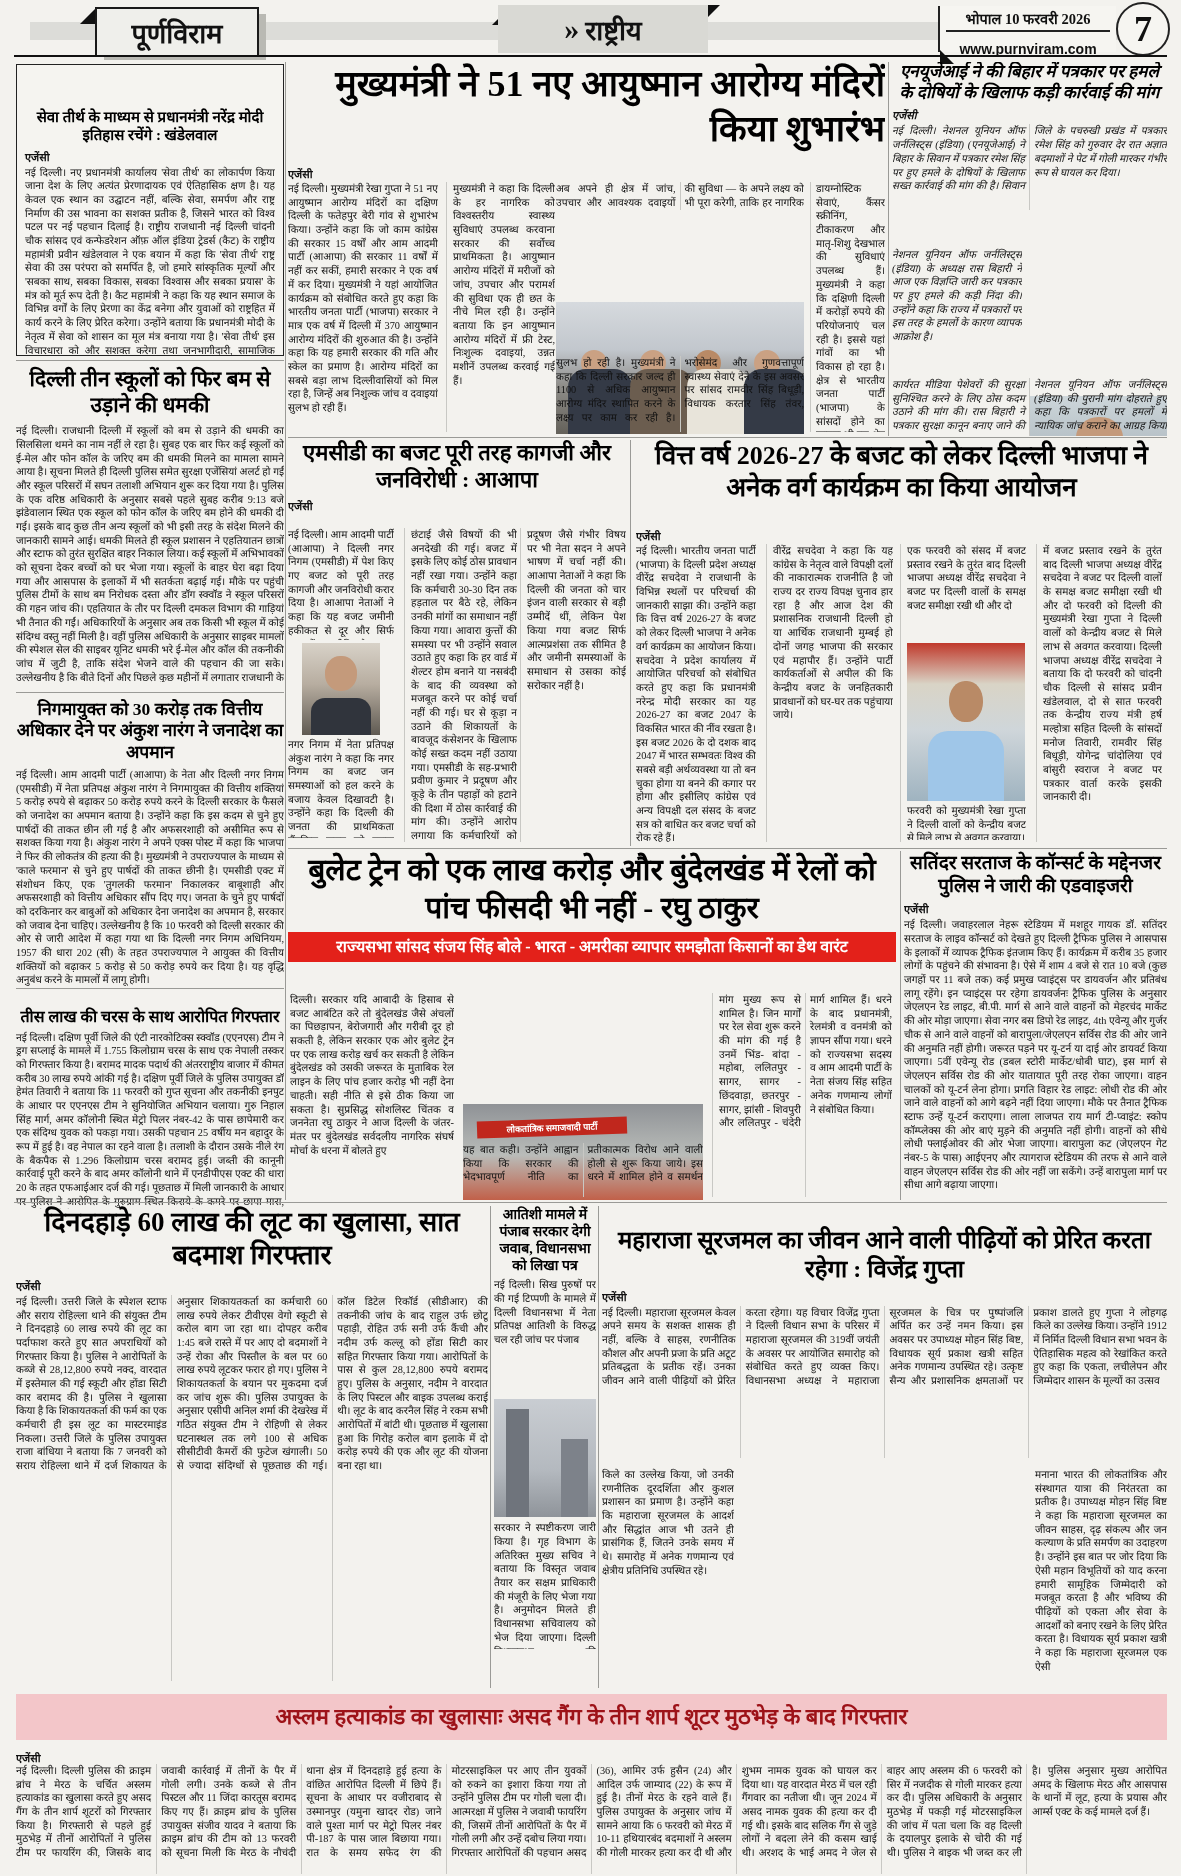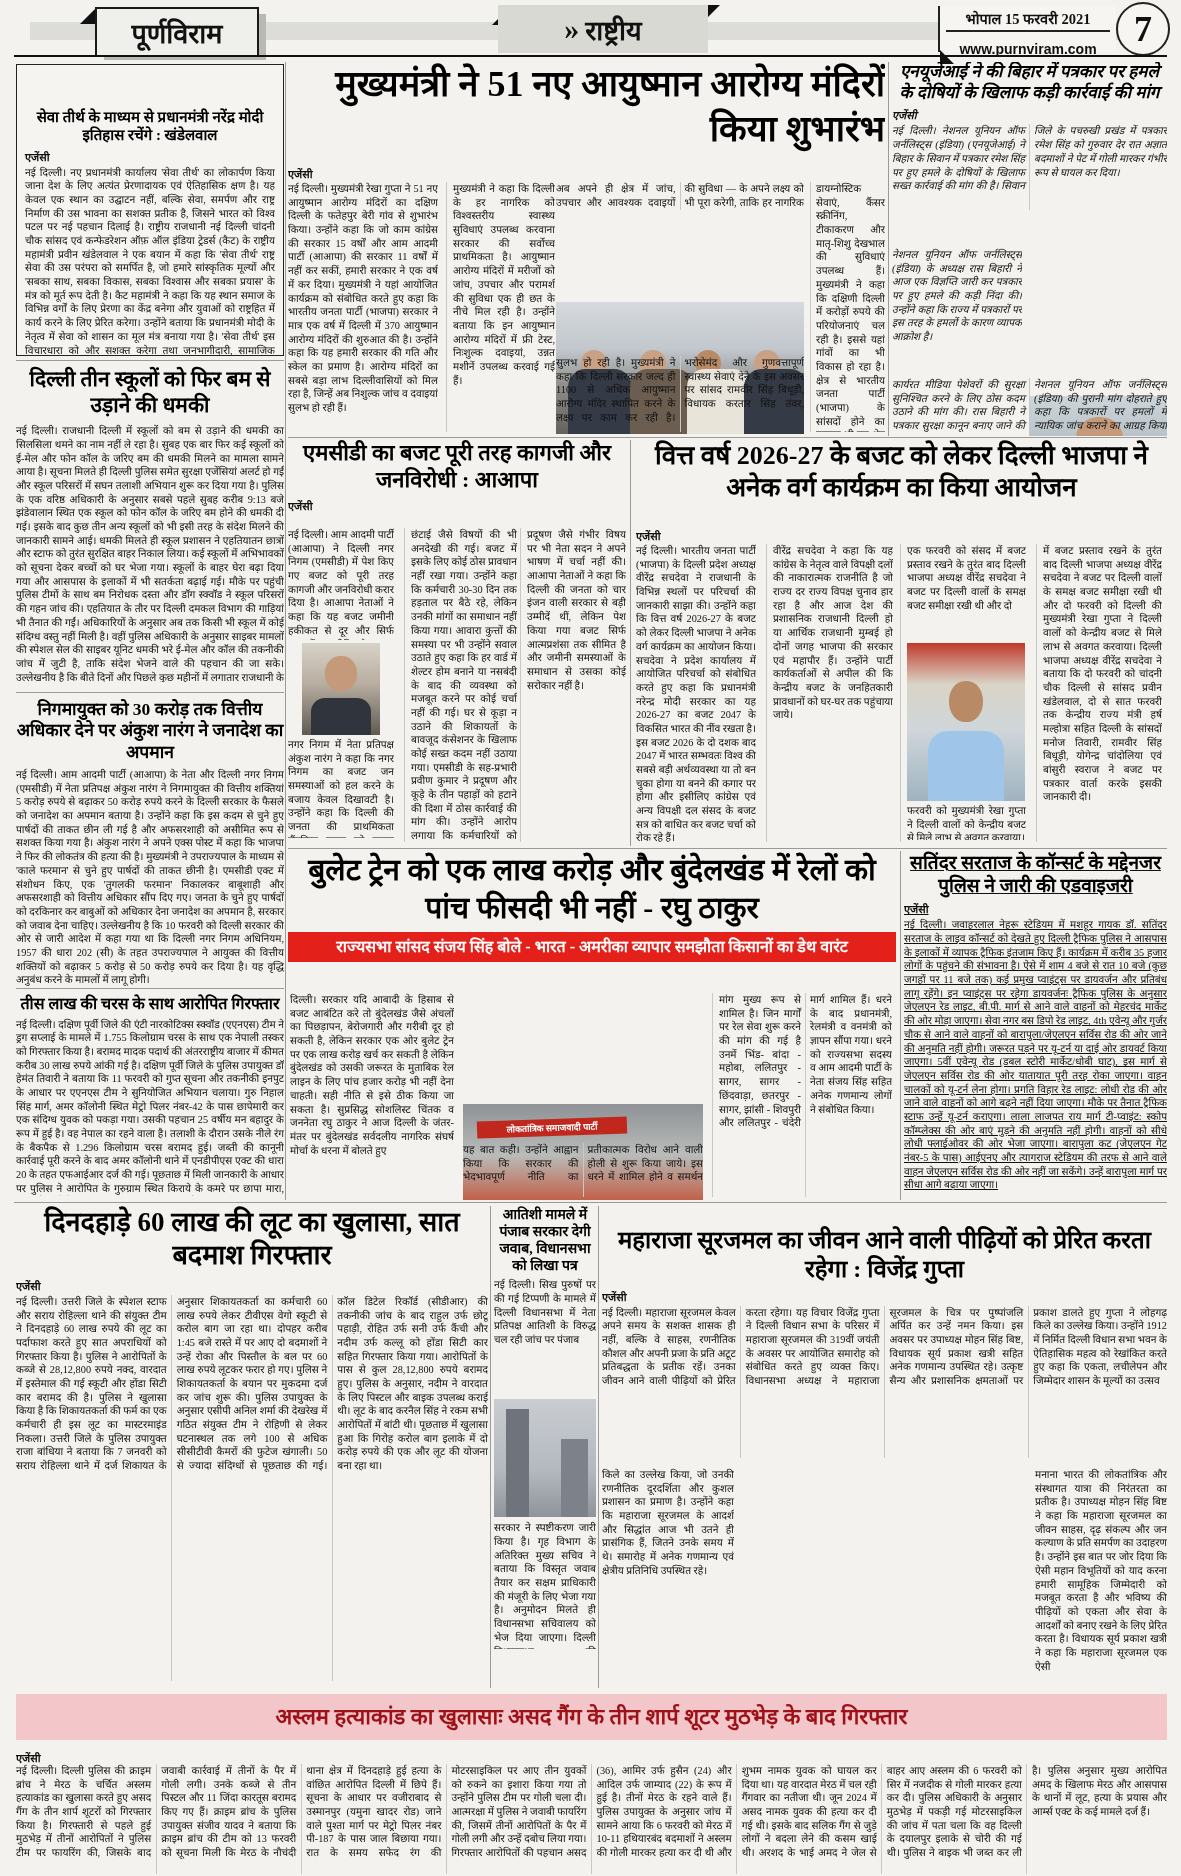--- a/index.html
+++ b/index.html
@@ -71,21 +71,21 @@
   <div class="abs logo-box">
     <span>पूर्णविराम</span>
   </div>
   <div class="abs tri tri-b"></div>
   <div class="abs tri tri-c"></div>
   <div class="abs center-box">
     <span class="arrows">»</span>
     <span class="section-title">राष्ट्रीय</span>
   </div>
   <div class="abs date-box">
-    <div class="date-line">भोपाल 15 फरवरी 2021</div>
+    <div class="date-line">भोपाल 10 फरवरी 2026</div>
     <div class="site-line">www.purnviram.com</div>
   </div>
   <div class="abs tri tri-d"></div>
   <div class="abs page-circle">
     <span>7</span>
   </div>
   <div class="abs mh-rule"></div>
 
   <div class="art boxed" style="left:16px;top:64px;width:268px;height:292px;">
     <div class="hl" style="font-size:15px;margin-top:37px;">सेवा तीर्थ के माध्यम से प्रधानमंत्री नरेंद्र मोदी इतिहास रचेंगे : खंडेलवाल</div>
@@ -96,21 +96,21 @@
   <div class="art" style="left:16px;top:360px;width:268px;height:328px;border-top:1px solid #9a9a96;padding-top:6px;">
     <div class="hl" style="font-size:21px;">दिल्ली तीन स्कूलों को फिर बम से उड़ाने की धमकी</div>
     <div class="bodytxt" style="height:258px;margin-top:6px;">नई दिल्ली। राजधानी दिल्ली में स्कूलों को बम से उड़ाने की धमकी का सिलसिला थमने का नाम नहीं ले रहा है। सुबह एक बार फिर कई स्कूलों को ई-मेल और फोन कॉल के जरिए बम की धमकी मिलने का मामला सामने आया है। सूचना मिलते ही दिल्ली पुलिस समेत सुरक्षा एजेंसियां अलर्ट हो गईं और स्कूल परिसरों में सघन तलाशी अभियान शुरू कर दिया गया है। पुलिस के एक वरिष्ठ अधिकारी के अनुसार सबसे पहले सुबह करीब 9:13 बजे झंडेवालान स्थित एक स्कूल को फोन कॉल के जरिए बम होने की धमकी दी गई। इसके बाद कुछ तीन अन्य स्कूलों को भी इसी तरह के संदेश मिलने की जानकारी सामने आई। धमकी मिलते ही स्कूल प्रशासन ने एहतियातन छात्रों और स्टाफ को तुरंत सुरक्षित बाहर निकाल लिया। कई स्कूलों में अभिभावकों को सूचना देकर बच्चों को घर भेजा गया। स्कूलों के बाहर घेरा बढ़ा दिया गया और आसपास के इलाकों में भी सतर्कता बढ़ाई गई। मौके पर पहुंची पुलिस टीमों के साथ बम निरोधक दस्ता और डॉग स्क्वॉड ने स्कूल परिसरों की गहन जांच की। एहतियात के तौर पर दिल्ली दमकल विभाग की गाड़ियां भी तैनात की गईं। अधिकारियों के अनुसार अब तक किसी भी स्कूल में कोई संदिग्ध वस्तु नहीं मिली है। वहीं पुलिस अधिकारी के अनुसार साइबर मामलों की स्पेशल सेल की साइबर यूनिट धमकी भरे ई-मेल और कॉल की तकनीकी जांच में जुटी है, ताकि संदेश भेजने वाले की पहचान की जा सके। उल्लेखनीय है कि बीते दिनों और पिछले कुछ महीनों में लगातार राजधानी के कई स्कूलों को इसी तरह की धमकियां मिल चुकी हैं।</div>
   </div>
 
   <div class="art" style="left:16px;top:692px;width:268px;height:294px;border-top:1px solid #9a9a96;padding-top:6px;">
     <div class="hl" style="font-size:17.5px;">निगमायुक्त को 30 करोड़ तक वित्तीय अधिकार देने पर अंकुश नारंग ने जनादेश का अपमान</div>
     <div class="bodytxt" style="height:232px;margin-top:5px;">नई दिल्ली। आम आदमी पार्टी (आआपा) के नेता और दिल्ली नगर निगम (एमसीडी) में नेता प्रतिपक्ष अंकुश नारंग ने निगमायुक्त की वित्तीय शक्तियां 5 करोड़ रुपये से बढ़ाकर 50 करोड़ रुपये करने के दिल्ली सरकार के फैसले को जनादेश का अपमान बताया है। उन्होंने कहा कि इस कदम से चुने हुए पार्षदों की ताकत छीन ली गई है और अफसरशाही को असीमित रूप से सशक्त किया गया है। अंकुश नारंग ने अपने एक्स पोस्ट में कहा कि भाजपा ने फिर की लोकतंत्र की हत्या की है। मुख्यमंत्री ने उपराज्यपाल के माध्यम से 'काले फरमान' से चुने हुए पार्षदों की ताकत छीनी है। एमसीडी एक्ट में संशोधन किए, एक 'तुगलकी फरमान' निकालकर बाबूशाही और अफसरशाही को वित्तीय अधिकार सौंप दिए गए। जनता के चुने हुए पार्षदों को दरकिनार कर बाबुओं को अधिकार देना जनादेश का अपमान है, सरकार को जवाब देना चाहिए। उल्लेखनीय है कि 10 फरवरी को दिल्ली सरकार की ओर से जारी आदेश में कहा गया था कि दिल्ली नगर निगम अधिनियम, 1957 की धारा 202 (सी) के तहत उपराज्यपाल ने आयुक्त की वित्तीय शक्तियों को बढ़ाकर 5 करोड़ से 50 करोड़ रुपये कर दिया है। यह वृद्धि अनुबंध करने के मामलों में लागू होगी।</div>
   </div>
 
-  <div class="art" style="left:16px;top:988px;width:268px;height:210px;border-top:1px solid #9a9a96;padding-top:5px;">
+  <div class="art" style="left:16px;top:988px;width:268px;height:210px;border-top:1px solid #9a9a96;padding-top:18px;">
     <div class="hl" style="font-size:16px;">तीस लाख की चरस के साथ आरोपित गिरफ्तार</div>
     <div class="bodytxt" style="height:178px;margin-top:4px;">नई दिल्ली। दक्षिण पूर्वी जिले की एंटी नारकोटिक्स स्क्वॉड (एएनएस) टीम ने ड्रग सप्लाई के मामले में 1.755 किलोग्राम चरस के साथ एक नेपाली तस्कर को गिरफ्तार किया है। बरामद मादक पदार्थ की अंतरराष्ट्रीय बाजार में कीमत करीब 30 लाख रुपये आंकी गई है। दक्षिण पूर्वी जिले के पुलिस उपायुक्त डॉ हेमंत तिवारी ने बताया कि 11 फरवरी को गुप्त सूचना और तकनीकी इनपुट के आधार पर एएनएस टीम ने सुनियोजित अभियान चलाया। गुरु निहाल सिंह मार्ग, अमर कॉलोनी स्थित मेट्रो पिलर नंबर-42 के पास छापेमारी कर एक संदिग्ध युवक को पकड़ा गया। उसकी पहचान 25 वर्षीय मन बहादुर के रूप में हुई है। वह नेपाल का रहने वाला है। तलाशी के दौरान उसके नीले रंग के बैकपैक से 1.296 किलोग्राम चरस बरामद हुई। जब्ती की कानूनी कार्रवाई पूरी करने के बाद अमर कॉलोनी थाने में एनडीपीएस एक्ट की धारा 20 के तहत एफआईआर दर्ज की गई। पूछताछ में मिली जानकारी के आधार पर पुलिस ने आरोपित के गुरुग्राम स्थित किराये के कमरे पर छापा मारा, जहां से अतिरिक्त 459 ग्राम चरस बरामद हुई। इस तरह कुल 1.755 किलोग्राम चरस जब्त की गई।</div>
   </div>
 
   <div class="abs vline" style="left:285px;top:62px;height:1138px;"></div>
 
   <div class="art" style="left:288px;top:62px;width:597px;height:372px;">
     <div class="hl" style="font-size:36px;line-height:1.25;text-align:right;">मुख्यमंत्री ने 51 नए आयुष्मान आरोग्य मंदिरों किया शुभारंभ</div>
     <div class="abs byline" style="left:0;top:104px;">एजेंसी</div>
     <div class="abs bodytxt" style="left:0;top:120px;width:150px;height:250px;">नई दिल्ली। मुख्यमंत्री रेखा गुप्ता ने 51 नए आयुष्मान आरोग्य मंदिरों का दक्षिण दिल्ली के फतेहपुर बेरी गांव से शुभारंभ किया। उन्होंने कहा कि जो काम कांग्रेस की सरकार 15 वर्षों और आम आदमी पार्टी (आआपा) की सरकार 11 वर्षों में नहीं कर सकीं, हमारी सरकार ने एक वर्ष में कर दिया। मुख्यमंत्री ने यहां आयोजित कार्यक्रम को संबोधित करते हुए कहा कि भारतीय जनता पार्टी (भाजपा) सरकार ने मात्र एक वर्ष में दिल्ली में 370 आयुष्मान आरोग्य मंदिरों की शुरुआत की है। उन्होंने कहा कि यह हमारी सरकार की गति और स्केल का प्रमाण है। आरोग्य मंदिरों का सबसे बड़ा लाभ दिल्लीवासियों को मिल रहा है, जिन्हें अब निशुल्क जांच व दवाइयां सुलभ हो रही हैं।</div>
@@ -187,21 +187,21 @@
     <div class="abs bodytxt" style="left:2px;top:142px;width:164px;height:204px;">दिल्ली। सरकार यदि आबादी के हिसाब से बजट आबंटित करे तो बुंदेलखंड जैसे अंचलों का पिछड़ापन, बेरोजगारी और गरीबी दूर हो सकती है, लेकिन सरकार एक ओर बुलेट ट्रेन पर एक लाख करोड़ खर्च कर सकती है लेकिन बुंदेलखंड को उसकी जरूरत के मुताबिक रेल लाइन के लिए पांच हजार करोड़ भी नहीं देना चाहती। सही नीति से इसे ठीक किया जा सकता है। सुप्रसिद्ध सोशलिस्ट चिंतक व जननेता रघु ठाकुर ने आज दिल्ली के जंतर-मंतर पर बुंदेलखंड सर्वदलीय नागरिक संघर्ष मोर्चा के धरना में बोलते हुए</div>
     <div class="abs photo ph-dharna" style="left:175px;top:142px;width:240px;height:146px;">
       <span class="banner">लोकतांत्रिक समाजवादी पार्टी</span>
     </div>
     <div class="abs bodytxt cols2" style="left:175px;top:292px;width:240px;height:54px;">यह बात कही। उन्होंने आह्वान किया कि सरकार की भेदभावपूर्ण नीति का प्रतीकात्मक विरोध आने वाली होली से शुरू किया जाये। इस धरने में शामिल होने व समर्थन देने बुंदेलखंड सहित छत्तीसगढ़ व विदर्भ से भी लोग आये थे। रघु ठाकुर की अगुवाई में साल 2009 से यह धरना हर साल जाड़ों में होता है। इस साल धरने के तहत भारतीय हॉकी के गौरव मेजर ध्यानचंद व सागर विश्वविद्यालय के संस्थापक हरिसिंह गौर को भारतरत्न दिये जाने की</div>
     <div class="abs bodytxt cols2" style="left:424px;top:142px;width:180px;height:204px;border-left:1px solid #c8c8c4;padding-left:6px;box-sizing:border-box;">मांग मुख्य रूप से शामिल है। जिन मार्गों पर रेल सेवा शुरू करने की मांग की गई है उनमें भिंड- बांदा - महोबा, ललितपुर - सागर, सागर - छिंदवाड़ा, छतरपुर - सागर, झांसी - शिवपुरी और ललितपुर - चंदेरी मार्ग शामिल हैं। धरने के बाद प्रधानमंत्री, रेलमंत्री व वनमंत्री को ज्ञापन सौंपा गया। धरने को राज्यसभा सदस्य व आम आदमी पार्टी के नेता संजय सिंह सहित अनेक गणमान्य लोगों ने संबोधित किया।</div>
   </div>
 
   <div class="abs vline" style="left:900px;top:851px;height:349px;"></div>
 
-  <div class="art" style="left:904px;top:851px;width:263px;height:349px;text-decoration:underline;">
+  <div class="art" style="left:904px;top:851px;width:263px;height:349px;">
     <div class="hl" style="font-size:19px;">सतिंदर सरताज के कॉन्सर्ट के मद्देनजर पुलिस ने जारी की एडवाइजरी</div>
     <div class="byline" style="margin-top:4px;">एजेंसी</div>
     <div class="bodytxt" style="height:272px;margin-top:2px;">नई दिल्ली। जवाहरलाल नेहरू स्टेडियम में मशहूर गायक डॉ. सतिंदर सरताज के लाइव कॉन्सर्ट को देखते हुए दिल्ली ट्रैफिक पुलिस ने आसपास के इलाकों में व्यापक ट्रैफिक इंतजाम किए हैं। कार्यक्रम में करीब 35 हजार लोगों के पहुंचने की संभावना है। ऐसे में शाम 4 बजे से रात 10 बजे (कुछ जगहों पर 11 बजे तक) कई प्रमुख प्वाइंट्स पर डायवर्जन और प्रतिबंध लागू रहेंगे। इन प्वाइंट्स पर रहेगा डायवर्जनः ट्रैफिक पुलिस के अनुसार जेएलएन रेड लाइट, बी.पी. मार्ग से आने वाले वाहनों को मेहरचंद मार्केट की ओर मोड़ा जाएगा। सेवा नगर बस डिपो रेड लाइट, 4th एवेन्यू और गुर्जर चौक से आने वाले वाहनों को बारापुला/जेएलएन सर्विस रोड की ओर जाने की अनुमति नहीं होगी। जरूरत पड़ने पर यू-टर्न या दाई ओर डायवर्ट किया जाएगा। 5वीं एवेन्यू रोड (डबल स्टोरी मार्केट/धोबी घाट), इस मार्ग से जेएलएन सर्विस रोड की ओर यातायात पूरी तरह रोका जाएगा। वाहन चालकों को यू-टर्न लेना होगा। प्रगति विहार रेड लाइट: लोधी रोड की ओर जाने वाले वाहनों को आगे बढ़ने नहीं दिया जाएगा। मौके पर तैनात ट्रैफिक स्टाफ उन्हें यू-टर्न कराएगा। लाला लाजपत राय मार्ग टी-प्वाइंट: स्कोप कॉम्प्लेक्स की ओर बाएं मुड़ने की अनुमति नहीं होगी। वाहनों को सीधे लोधी फ्लाईओवर की ओर भेजा जाएगा। बारापुला कट (जेएलएन गेट नंबर-5 के पास) आईएनए और त्यागराज स्टेडियम की तरफ से आने वाले वाहन जेएलएन सर्विस रोड की ओर नहीं जा सकेंगे। उन्हें बारापुला मार्ग पर सीधा आगे बढ़ाया जाएगा।</div>
   </div>
 
   <div class="abs hline" style="left:14px;top:1202px;width:1153px;"></div>
 
   <div class="art" style="left:16px;top:1206px;width:472px;height:482px;">
     <div class="hl" style="font-size:27px;">दिनदहाड़े 60 लाख की लूट का खुलासा, सात बदमाश गिरफ्तार</div>
     <div class="byline" style="margin-top:6px;">एजेंसी</div>

